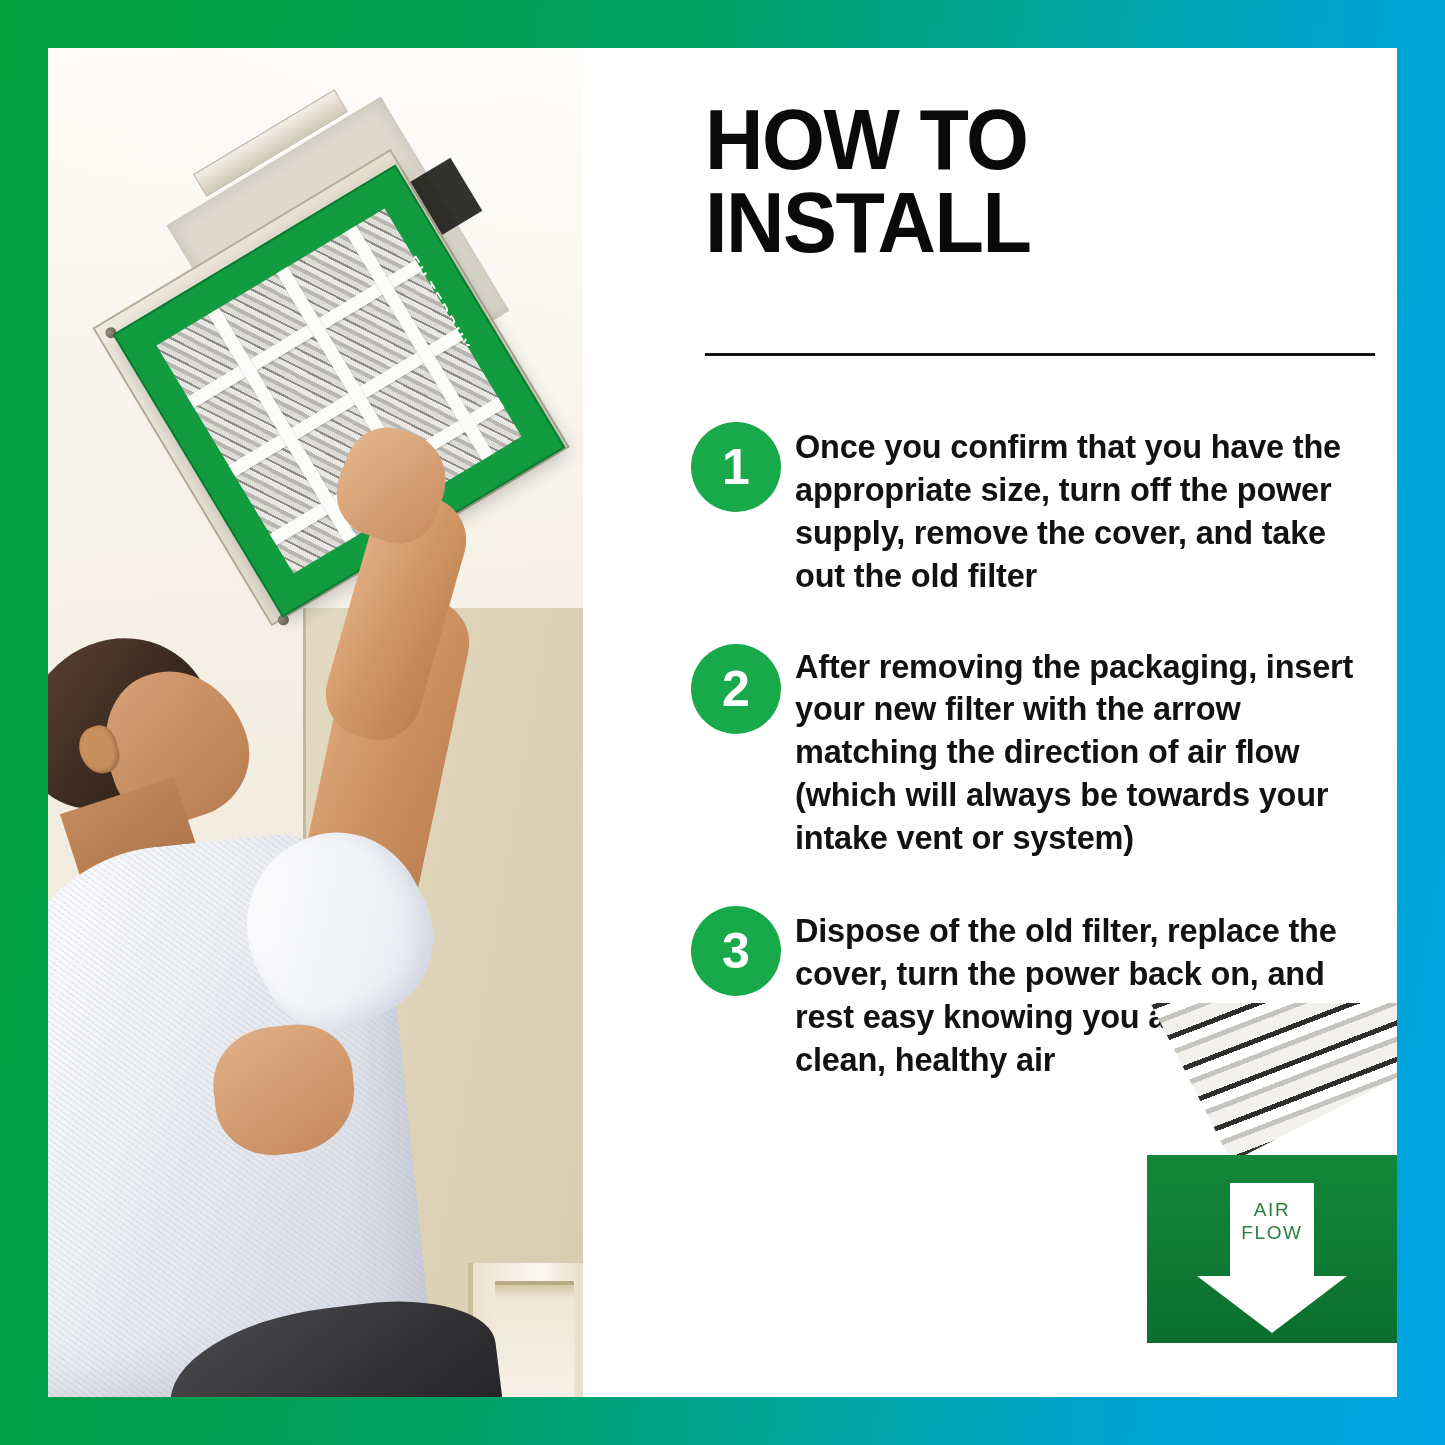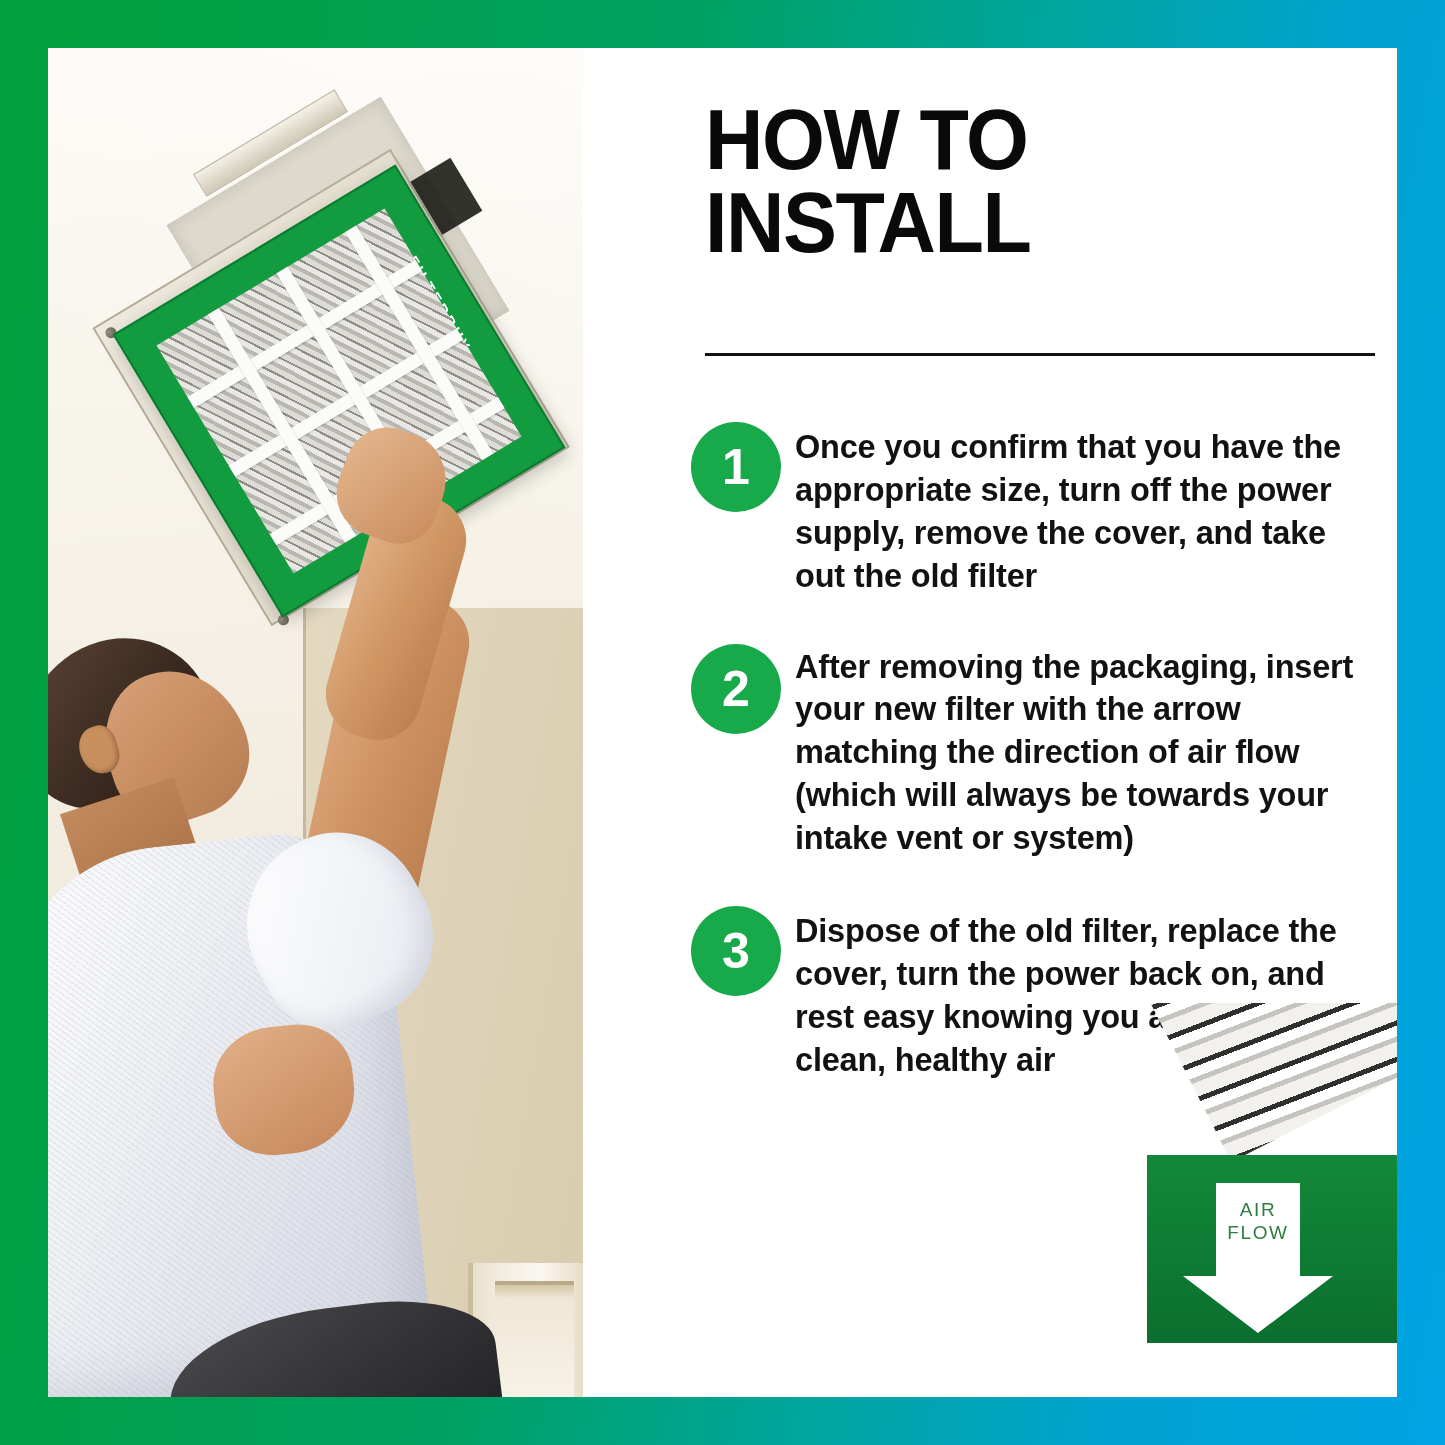--- a/index.html
+++ b/index.html
@@ -281,21 +281,21 @@
         #f2f1ee 5px, #f2f1ee 19px,
         #c6c4bf 19px, #c6c4bf 24px,
         #ffffff 24px, #ffffff 34px);
   }
   .prod-front {
     position: absolute; left: -6px; top: 152px;
     width: 330px; height: 200px;
     background: linear-gradient(180deg,#13883a 0%, #0e7a33 55%, #0b6c2d 100%);
   }
   .arrow-wrap {
-    position: absolute; left: 42px; top: 28px;
+    position: absolute; left: 56px; top: 28px;
     width: 150px; height: 150px;
   }
   .arrow-shape {
     position: absolute; inset: 0;
     background: #ffffff;
     clip-path: polygon(22% 0%, 78% 0%, 78% 62%, 100% 62%, 50% 100%, 0% 62%, 22% 62%);
   }
   .arrow-label {
     position: absolute; left: 0; top: 16px; width: 100%;
     text-align: center;

